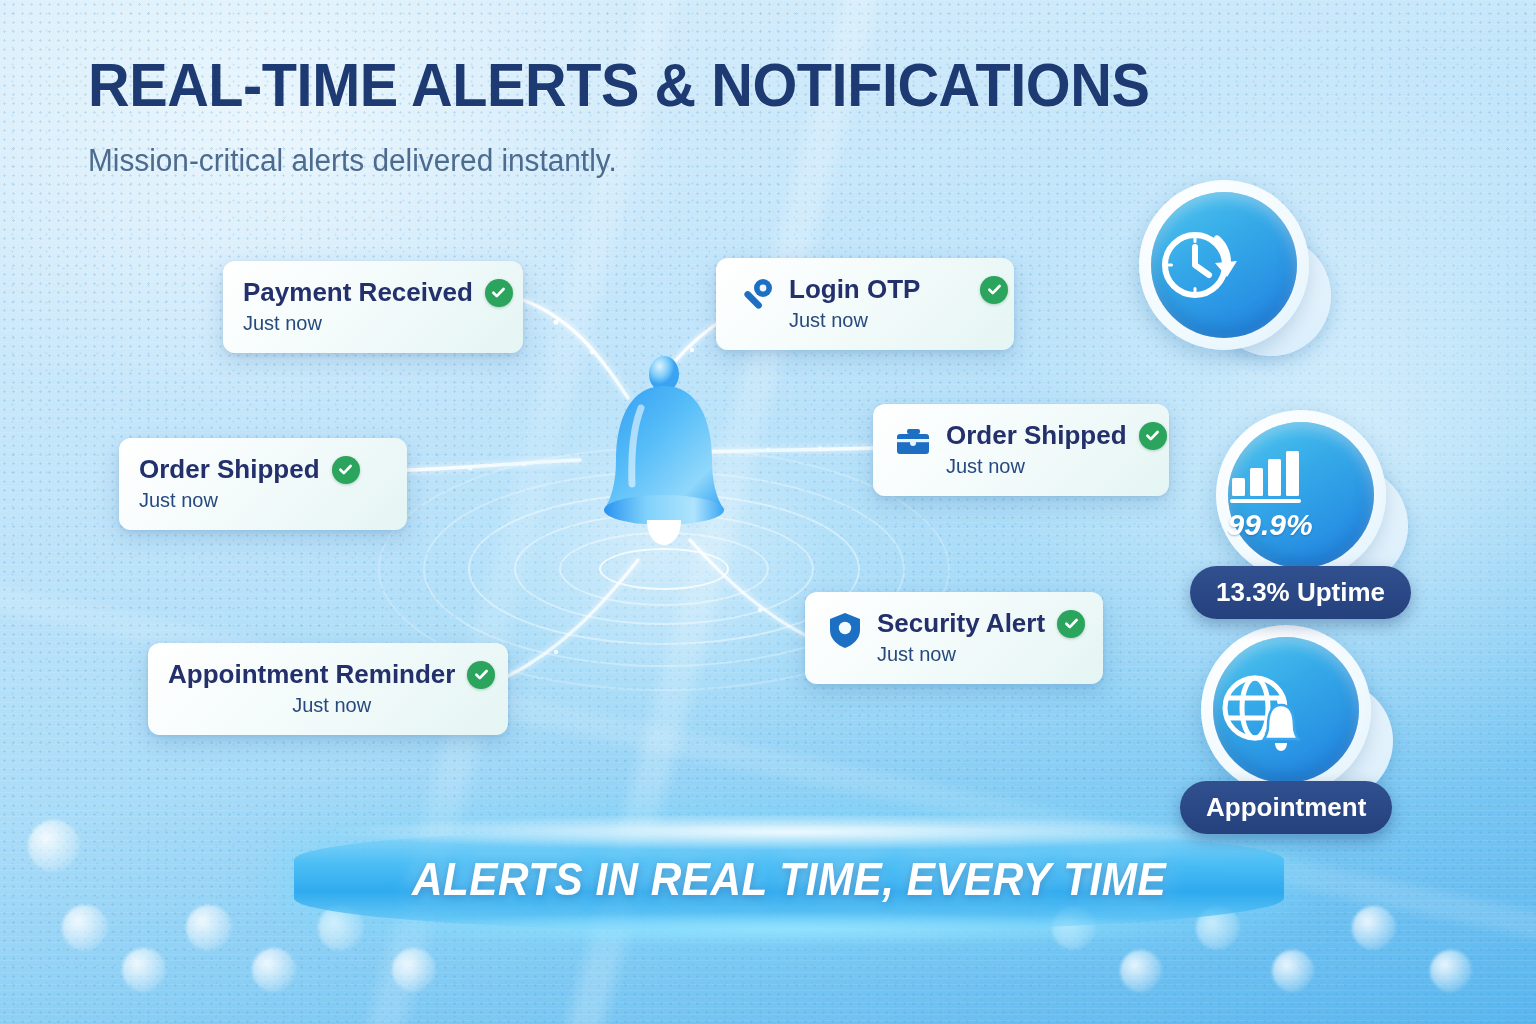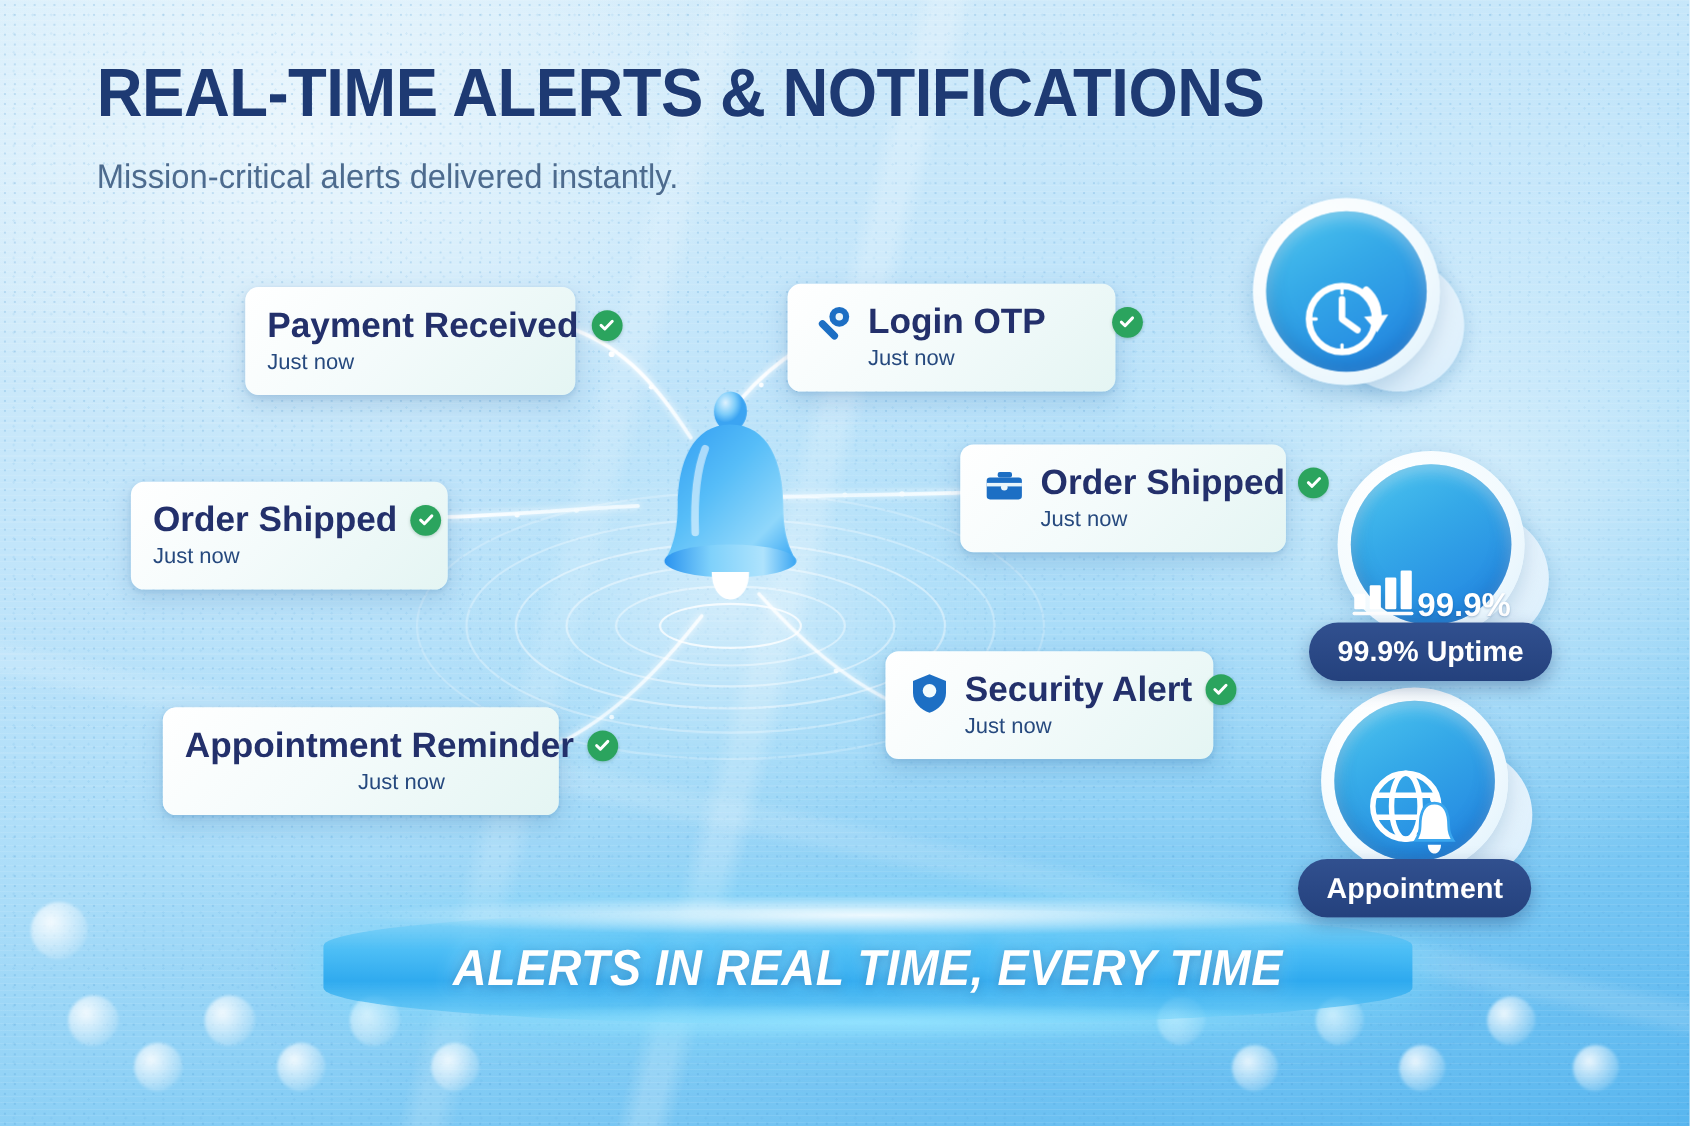--- a/index.html
+++ b/index.html
@@ -80,21 +80,21 @@
   .card {
     position:absolute;
     background: linear-gradient(135deg, #ffffff 0%, #f4fbfb 45%, #e4f5f3 100%);
     border-radius:12px;
     box-shadow: 0 8px 22px rgba(32,90,150,.18), 0 2px 5px rgba(32,90,150,.12);
     padding:16px 20px 18px 20px;
     display:flex; align-items:flex-start; gap:13px;
   }
   .card-body { display:flex; flex-direction:column; }
   .card-row { display:flex; align-items:center; gap:12px; }
-  .card-title { font-size:32px; font-weight:700; color:#23306b; white-space:nowrap; }
+  .card-title { font-size:26px; font-weight:700; color:#23306b; white-space:nowrap; }
   .card-sub { margin-top:4px; font-size:20px; font-weight:400; color:#26497e; }
   .check { flex:0 0 auto; width:28px; height:28px; border-radius:50%;
     background:#2ba45e; display:flex; align-items:center; justify-content:center;
     box-shadow:0 1px 3px rgba(0,80,40,.25); }
   .lead-icon { flex:0 0 auto; width:40px; height:40px; margin-top:2px; }
 
   .card.c-payment      { left:223px; top:261px;  width:300px; }
   .card.c-otp          { left:716px; top:258px;  width:298px; }
   .card.c-ordership-r  { left:873px; top:404px;  width:296px; }
   .card.c-ordership-l  { left:119px; top:438px;  width:288px; }
@@ -106,22 +106,22 @@
   .medal-wrap { position:relative; width:170px; height:170px; }
   .medal-back { position:absolute; right:-22px; bottom:-6px; width:120px; height:120px;
     border-radius:50%;
     background: radial-gradient(circle at 35% 30%, #ffffff 0%, #eaf6fe 55%, #cfe9fb 100%);
     box-shadow: 0 6px 16px rgba(40,110,170,.25); }
   .medal-ring { position:absolute; inset:0; border-radius:50%;
     background: radial-gradient(circle at 30% 25%, #ffffff 0%, #f2fafe 60%, #dcf0fc 100%);
     box-shadow: 0 8px 22px rgba(40,110,170,.28); }
   .medal { position:absolute; inset:12px; border-radius:50%;
     background: linear-gradient(150deg, #4ec7ef 0%, #35a9e8 40%, #1f7fe0 100%);
-    display:flex; align-items:flex-end; justify-content:center;
-    box-shadow: inset 0 -8px 18px rgba(12,70,140,.30), inset 0 6px 14px rgba(255,255,255,.38); }
+    display:flex; flex-direction:column; align-items:flex-start; justify-content:center;
+    box-shadow: inset 0 -8px 18px rgba(12,70,140,.30), inset 0 6px 14px rgba(255,255,255,.38); font-style: italic; }
   .medal-num { color:#ffffff; font-size:30px; font-weight:700; margin-top:2px;
     text-shadow:0 1px 2px rgba(10,60,120,.35); }
   .pill { margin-top:-14px; position:relative; z-index:3;
     background: linear-gradient(180deg,#31508f 0%, #24417d 100%);
     color:#ffffff; font-size:26px; font-weight:700;
     padding:11px 26px; border-radius:28px; white-space:nowrap;
     box-shadow: 0 6px 16px rgba(20,50,100,.35); }
 
   .badge.b-realtime  { left:1139px; top:180px; }
   .badge.b-uptime    { left:1190px; top:410px; }
@@ -371,21 +371,21 @@
           <rect x="4" y="30" width="13" height="18" rx="1.5"></rect>
           <rect x="22" y="20" width="13" height="28" rx="1.5"></rect>
           <rect x="40" y="11" width="13" height="37" rx="1.5"></rect>
           <rect x="58" y="3" width="13" height="45" rx="1.5"></rect>
           <rect x="2" y="51" width="71" height="4" rx="2"></rect>
         </g>
       </svg>
       <span class="medal-num">99.9%</span>
     </div>
   </div>
-  <div class="pill">99.9% Uptime</div>
+  <div class="pill">13.3% Uptime</div>
 </div>
 
 <div class="badge b-nation">
   <div class="medal-wrap">
     <div class="medal-back"></div>
     <div class="medal-ring"></div>
     <div class="medal">
       <svg width="100" height="96" viewBox="0 0 100 96">
         <g stroke="#ffffff" stroke-width="5" fill="none">
           <circle cx="42" cy="46" r="30"></circle>

